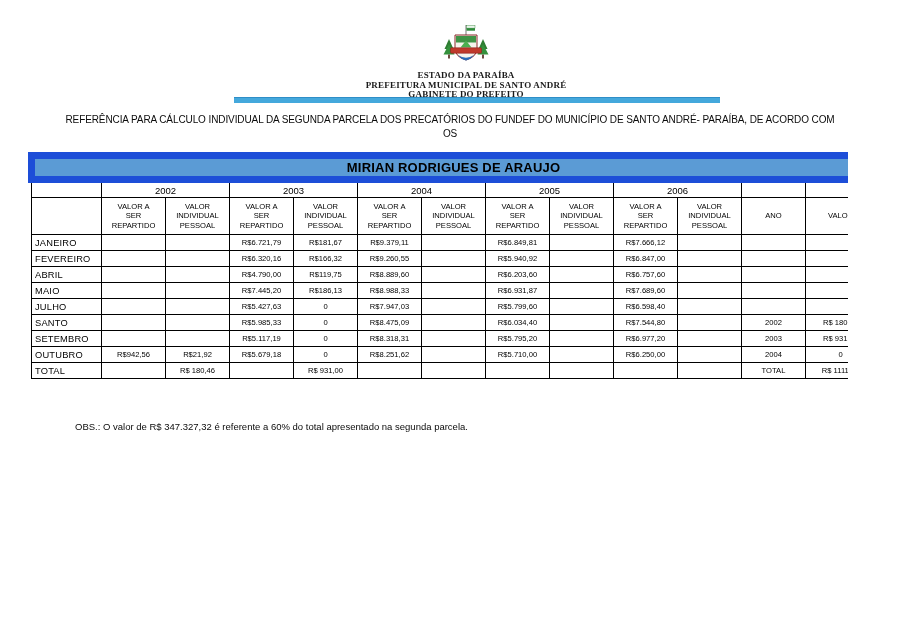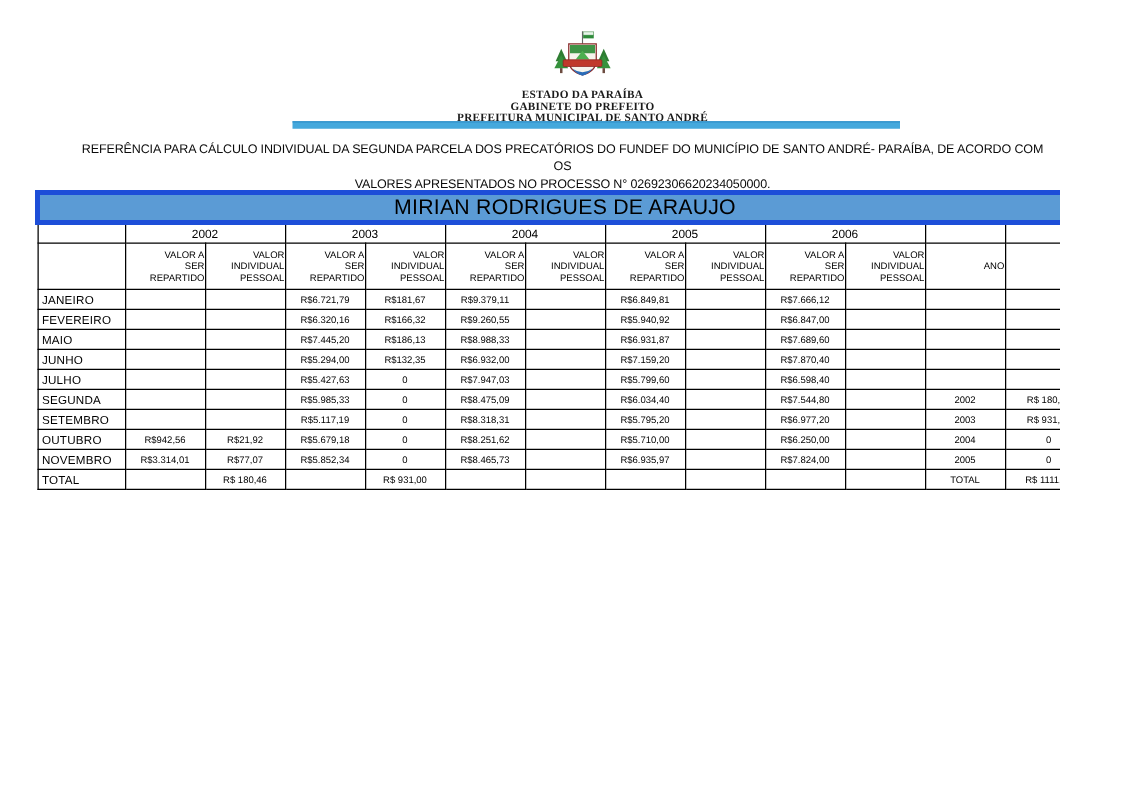--- a/index.html
+++ b/index.html
@@ -17,25 +17,25 @@
 
   
   .doc-title{position:absolute;top:113px;left:60px;width:780px;text-align:center;
              font-weight:normal;font-size:10px;line-height:14px;letter-spacing:-0.1px;color:#0b0b0b;}
 
   
   .main-table{position:absolute;top:152px;left:28px;width:844px;
               border-collapse:collapse;table-layout:fixed;}
   .main-table td,.main-table th{border:1px solid #000;padding:0;overflow:hidden;
               white-space:nowrap;font-weight:normal;}
-  .name-bar th{background:#5b9bd5;font-size:17px;font-weight:normal;height:17px;
-              letter-spacing:.2px;border:4px solid #1d4ed8;}
+  .name-bar th{background:#5b9bd5;font-size:13px;font-weight:bold;height:17px;
+              letter-spacing:.2px;border:7px solid #1d4ed8;}
   .years-row th{font-size:9.5px;height:14px;}
   .sub-row th{font-size:7.6px;line-height:9.5px;white-space:pre-line;height:36px;
-              vertical-align:middle;text-align:right;}
+              vertical-align:middle;}
   .data-row td{height:15px;}
   .data-row .month{font-size:9.3px;text-align:left;padding-left:3px;letter-spacing:.2px;margin-left:30px;}
   .data-row .val{font-size:7.6px;text-align:center;}
 
   
   .obs{position:absolute;top:421px;left:75px;font-size:9.5px;color:#0b0b0b;}
 </style>
 </head>
 <body>
 
@@ -52,28 +52,27 @@
       <polygon points="44,15 48.5,25 39.5,25" fill="#2e7d32"></polygon>
       <polygon points="44,20 49.5,30.5 38.5,30.5" fill="#35913c"></polygon>
       <rect x="43" y="30.5" width="2" height="4" fill="#6d4c41"></rect>
       <path d="M16 11 h22 v13 q0 9 -11 12 q-11 -3 -11 -12 z" fill="#f6f4ec" stroke="#8a2b2b" stroke-width="1"></path>
       <path d="M17 12 h20 v6.5 h-20 z" fill="#3f9446"></path>
       <polygon points="21.5,23.5 27,16.5 32.5,23.5" fill="#4caf50"></polygon>
       <path d="M19 31 q8 5.5 16 0 q-3.5 4.5 -8 5.5 q-4.5 -1 -8 -5.5 z" fill="#2b6cb8"></path>
       <rect x="11.5" y="23.8" width="31" height="5.4" rx="1" fill="#c0392b" stroke="#8e2420" stroke-width="0.6"></rect>
     </svg>
     <div class="lh-line">ESTADO DA PARAÍBA</div>
+    <div class="lh-line">PREFEITURA MUNICIPAL DE SANTO ANDRÉ</div>
     <div class="lh-line">GABINETE DO PREFEITO</div>
-    <div class="lh-line">PREFEITURA MUNICIPAL DE SANTO ANDRÉ</div>
   </div>
   <div class="accent-bar" style="background: rgb(68, 168, 220);"></div>
 
   <div class="doc-title">
     <div>REFERÊNCIA PARA CÁLCULO INDIVIDUAL DA SEGUNDA PARCELA DOS PRECATÓRIOS DO FUNDEF DO MUNICÍPIO DE SANTO ANDRÉ- PARAÍBA, DE ACORDO COM OS</div>
-    <div>VALORES APRESENTADOS NO PROCESSO N° 02692306620234050000.</div>
   </div>
 
   <table class="main-table">
     <colgroup>
       <col style="width:70px">
       <col style="width:64px">
         <col style="width:64px">
       <col style="width:64px">
         <col style="width:64px">
       <col style="width:64px">
@@ -160,66 +159,66 @@
           <td class="val">R$9.260,55</td>
           <td class="val"></td>
           <td class="val">R$5.940,92</td>
           <td class="val"></td>
           <td class="val">R$6.847,00</td>
           <td class="val"></td>
           <td class="val"></td>
           <td class="val"></td>
         </tr>
         <tr class="data-row">
+          <td class="month">ABRIL</td>
+          <td class="val"></td>
+          <td class="val"></td>
+          <td class="val">R$4.790,00</td>
+          <td class="val">R$119,75</td>
+          <td class="val">R$8.889,60</td>
+          <td class="val"></td>
+          <td class="val">R$6.203,60</td>
+          <td class="val"></td>
+          <td class="val">R$6.757,60</td>
+          <td class="val"></td>
+          <td class="val"></td>
+          <td class="val"></td>
+        </tr>
+        <tr class="data-row">
           <td class="month">MAIO</td>
           <td class="val"></td>
           <td class="val"></td>
           <td class="val">R$7.445,20</td>
           <td class="val">R$186,13</td>
           <td class="val">R$8.988,33</td>
           <td class="val"></td>
           <td class="val">R$6.931,87</td>
           <td class="val"></td>
           <td class="val">R$7.689,60</td>
           <td class="val"></td>
           <td class="val"></td>
           <td class="val"></td>
         </tr>
         <tr class="data-row">
-          <td class="month">JUNHO</td>
-          <td class="val"></td>
-          <td class="val"></td>
-          <td class="val">R$5.294,00</td>
-          <td class="val">R$132,35</td>
-          <td class="val">R$6.932,00</td>
-          <td class="val"></td>
-          <td class="val">R$7.159,20</td>
-          <td class="val"></td>
-          <td class="val">R$7.870,40</td>
-          <td class="val"></td>
-          <td class="val"></td>
-          <td class="val"></td>
-        </tr>
-        <tr class="data-row">
           <td class="month">JULHO</td>
           <td class="val"></td>
           <td class="val"></td>
           <td class="val">R$5.427,63</td>
           <td class="val">0</td>
           <td class="val">R$7.947,03</td>
           <td class="val"></td>
           <td class="val">R$5.799,60</td>
           <td class="val"></td>
           <td class="val">R$6.598,40</td>
           <td class="val"></td>
           <td class="val"></td>
           <td class="val"></td>
         </tr>
         <tr class="data-row">
-          <td class="month">SEGUNDA</td>
+          <td class="month">SANTO</td>
           <td class="val"></td>
           <td class="val"></td>
           <td class="val">R$5.985,33</td>
           <td class="val">0</td>
           <td class="val">R$8.475,09</td>
           <td class="val"></td>
           <td class="val">R$6.034,40</td>
           <td class="val"></td>
           <td class="val">R$7.544,80</td>
           <td class="val"></td>
@@ -250,46 +249,32 @@
           <td class="val">R$8.251,62</td>
           <td class="val"></td>
           <td class="val">R$5.710,00</td>
           <td class="val"></td>
           <td class="val">R$6.250,00</td>
           <td class="val"></td>
           <td class="val">2004</td>
           <td class="val">0</td>
         </tr>
         <tr class="data-row">
-          <td class="month">NOVEMBRO</td>
-          <td class="val">R$3.314,01</td>
-          <td class="val">R$77,07</td>
-          <td class="val">R$5.852,34</td>
-          <td class="val">0</td>
-          <td class="val">R$8.465,73</td>
-          <td class="val"></td>
-          <td class="val">R$6.935,97</td>
-          <td class="val"></td>
-          <td class="val">R$7.824,00</td>
-          <td class="val"></td>
-          <td class="val">2005</td>
-          <td class="val">0</td>
-        </tr>
-        <tr class="data-row">
           <td class="month">TOTAL</td>
           <td class="val"></td>
           <td class="val">R$ 180,46</td>
           <td class="val"></td>
           <td class="val">R$ 931,00</td>
           <td class="val"></td>
           <td class="val"></td>
           <td class="val"></td>
           <td class="val"></td>
           <td class="val"></td>
           <td class="val"></td>
           <td class="val">TOTAL</td>
           <td class="val">R$ 1111,46</td>
         </tr>
       </tbody>
   </table>
 
+  <div class="obs">OBS.: O valor de R$ 347.327,32 é referente a 60% do total apresentado na segunda parcela.</div>
 
 </div>
 
 </body></html>

